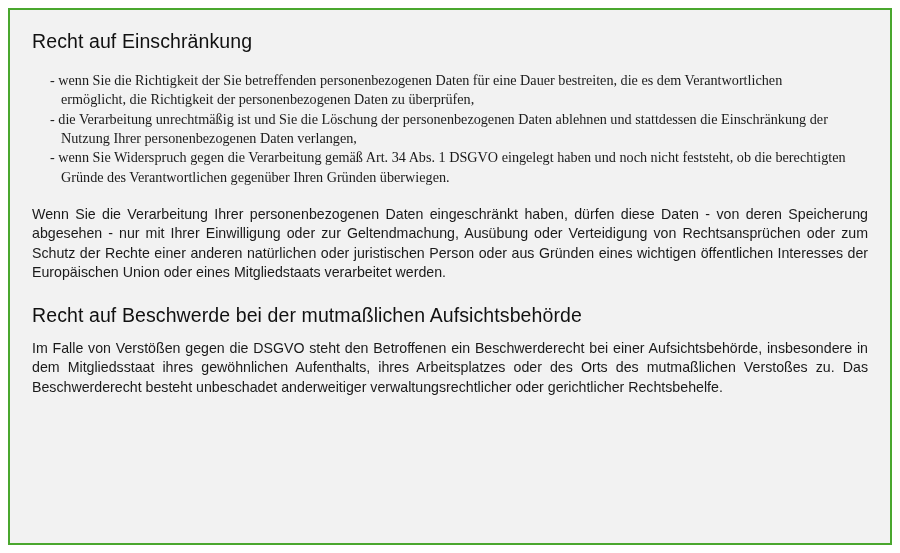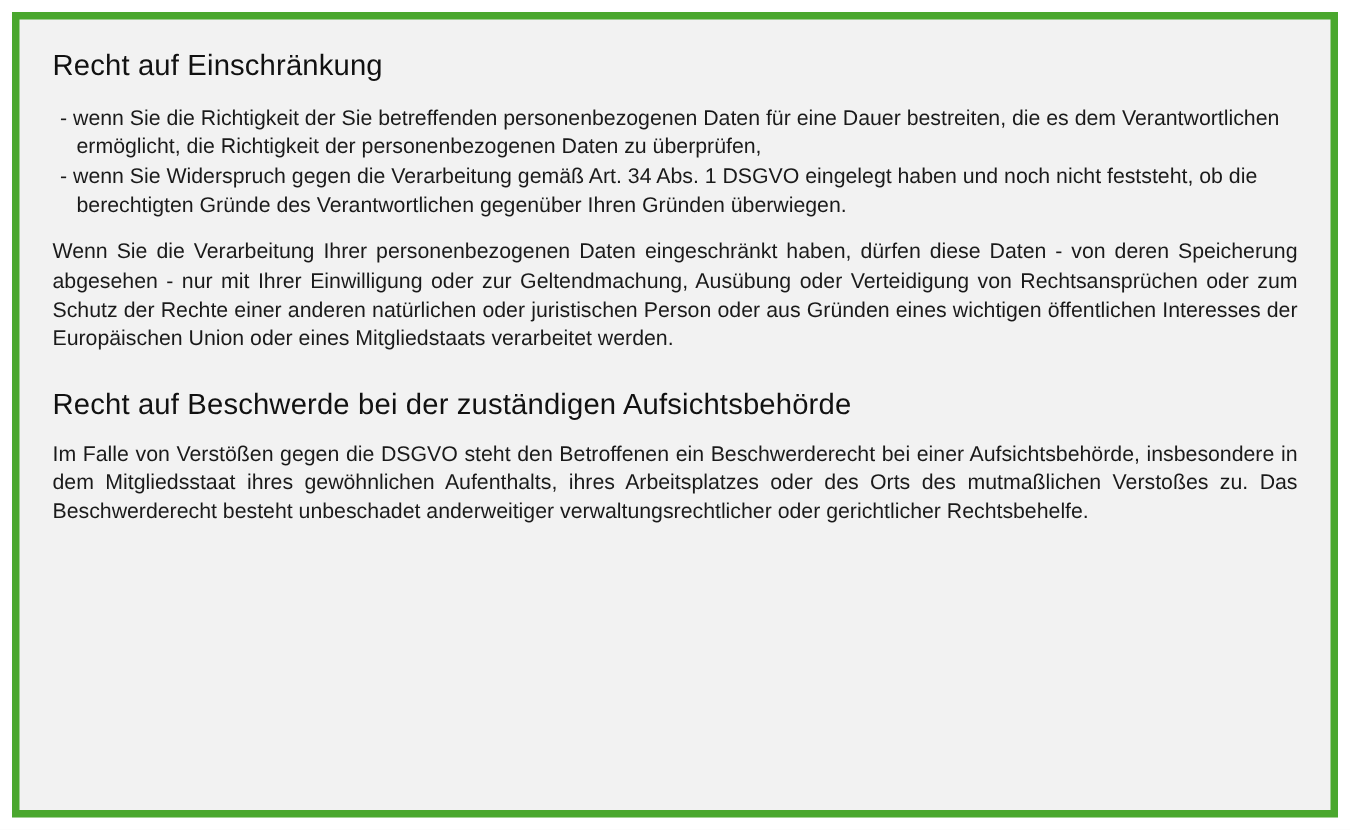--- a/index.html
+++ b/index.html
@@ -11,21 +11,21 @@
     width: 900px;
     height: 553px;
     font-family: "Liberation Sans", sans-serif;
     color: #1a1a1a;
   }
   #panel {
     box-sizing: border-box;
     width: 884px;
     height: 537px;
     margin: 8px;
-    border: 5px solid #6d28d9;
+    border: 2px solid #6d28d9;
     background: #f2f2f2;
     padding: 18px 22px 10px 22px;
   }
   h2.section-title {
     font-size: 19.5px;
     font-weight: normal;
     color: #111111;
     margin: 2px 0 14px 0;
     letter-spacing: 0.1px;
   }
@@ -38,22 +38,23 @@
     line-height: 1.36;
     margin: 0 0 0 0;
     text-align: justify;
     text-justify: inter-word;
   }
   p.para.spaced {
     margin-top: 12px;
   }
   ul.bullets {
     list-style: none;
-    margin: 5px;
+    margin: 18px;
     padding: 0;
+    font-family: Liberation Serif, serif;
   }
   ul.bullets li {
     font-size: 14.2px;
     line-height: 1.36;
     padding-left: 11px;
     text-indent: -11px;
     margin: 0;
   }
   ul.bullets li::before {
     content: "- ";
@@ -63,22 +64,23 @@
 </head>
 <body>
 
 <div id="panel" style="border-color: rgb(74, 167, 46); background: rgb(242, 242, 242);">
 
   <h2 class="section-title">Recht auf Einschränkung</h2>
 
 
   <ul class="bullets">
     <li>wenn Sie die Richtigkeit der Sie betreffenden personenbezogenen Daten für eine Dauer bestreiten, die es dem Verantwortlichen ermöglicht, die Richtigkeit der personenbezogenen Daten zu überprüfen,</li>
+    <li>die Verarbeitung unrechtmäßig ist und Sie die Löschung der personenbezogenen Daten ablehnen und stattdessen die Einschränkung der Nutzung Ihrer personenbezogenen Daten verlangen,</li>
     <li>wenn Sie Widerspruch gegen die Verarbeitung gemäß Art. 34 Abs. 1 DSGVO eingelegt haben und noch nicht feststeht, ob die berechtigten Gründe des Verantwortlichen gegenüber Ihren Gründen überwiegen.</li>
   </ul>
 
   <p class="para spaced">Wenn Sie die Verarbeitung Ihrer personenbezogenen Daten eingeschränkt haben, dürfen diese Daten - von deren Speicherung abgesehen - nur mit Ihrer Einwilligung oder zur Geltendmachung, Ausübung oder Verteidigung von Rechtsansprüchen oder zum Schutz der Rechte einer anderen natürlichen oder juristischen Person oder aus Gründen eines wichtigen öffentlichen Interesses der Europäischen Union oder eines Mitgliedstaats verarbeitet werden.</p>
 
-  <h2 class="section-title second">Recht auf Beschwerde bei der zuständigen Aufsichtsbehörde</h2>
+  <h2 class="section-title second">Recht auf Beschwerde bei der mutmaßlichen Aufsichtsbehörde</h2>
 
   <p class="para">Im Falle von Verstößen gegen die DSGVO steht den Betroffenen ein Beschwerderecht bei einer Aufsichtsbehörde, insbesondere in dem Mitgliedsstaat ihres gewöhnlichen Aufenthalts, ihres Arbeitsplatzes oder des Orts des mutmaßlichen Verstoßes zu. Das Beschwerderecht besteht unbeschadet anderweitiger verwaltungsrechtlicher oder gerichtlicher Rechtsbehelfe.</p>
 
 </div>
 
 </body></html>

